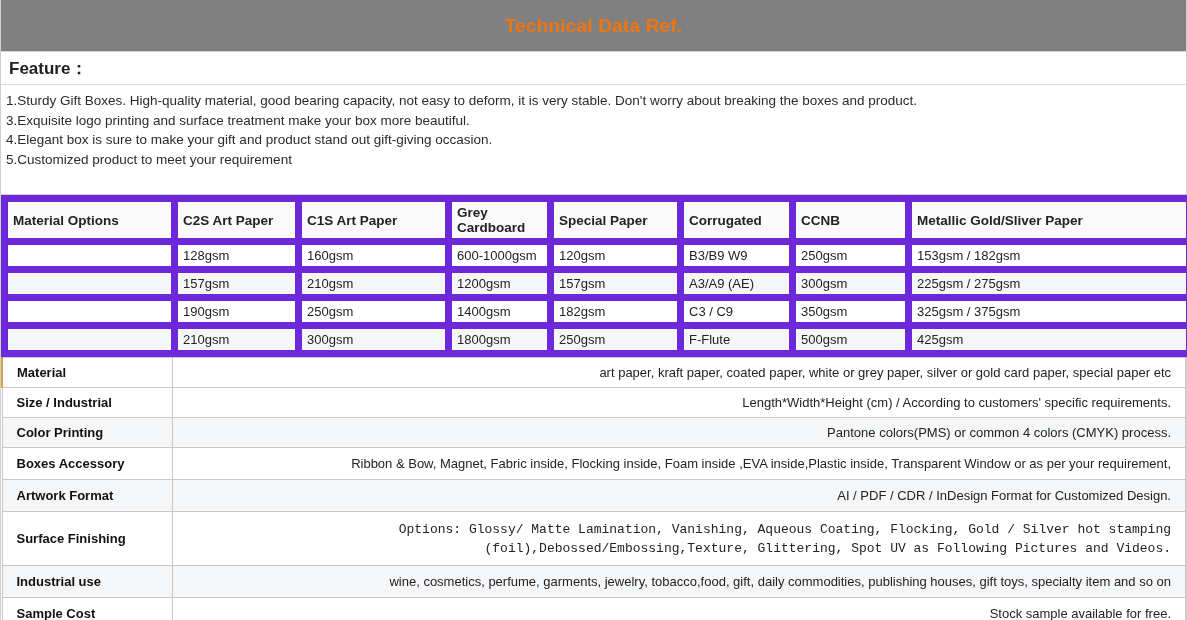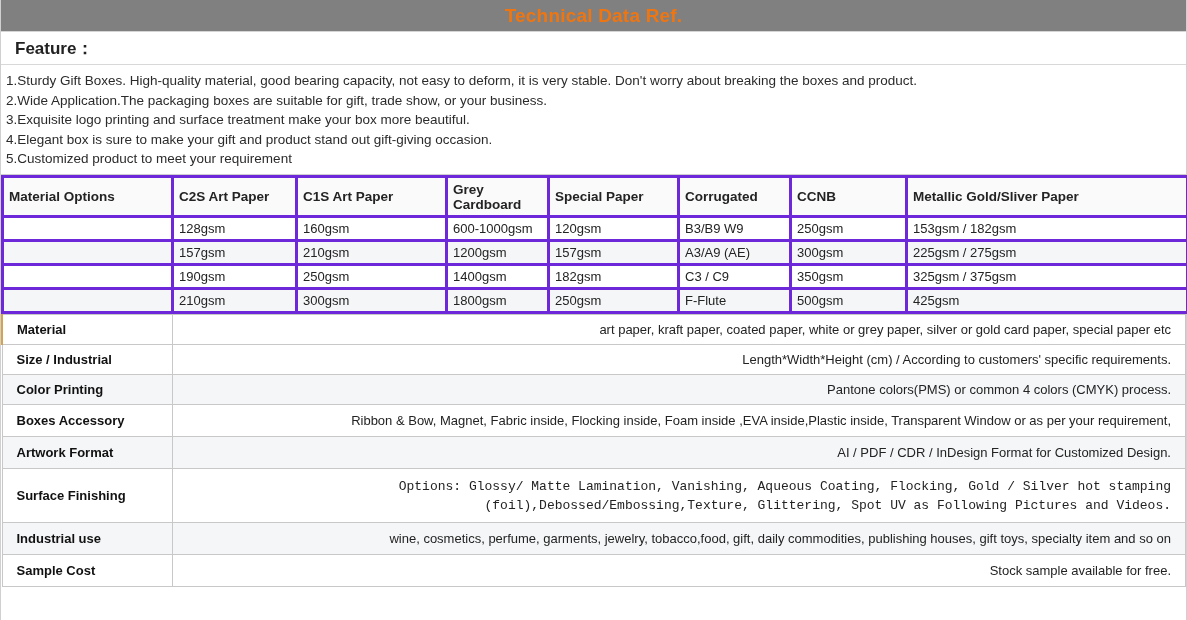--- a/index.html
+++ b/index.html
@@ -19,42 +19,42 @@
     height: 620px;
     position: relative;
     box-sizing: border-box;
     border-left: 1px solid #d0d0d0;
     border-right: 1px solid #d0d0d0;
     background: #ffffff;
   }
 
   
   .title-bar {
-    height: 32px;
+    height: 52px;
     background: #808080;
     display: flex;
     align-items: center;
     justify-content: center;
     box-sizing: border-box;
     border-bottom: 1px solid #d5d5d5;
   }
   .title-bar .title-text {
     color: #ef7511;
     font-size: 19px;
     font-weight: bold;
     letter-spacing: 0.2px;
     line-height: 1;
   }
 
   
   .feature-head {
     height: 33px;
     display: flex;
     align-items: center;
-    padding-left: 14px;
+    padding-left: 8px;
     box-sizing: border-box;
     border-bottom: 1px solid #d8d8d8;
     background: #ffffff;
   }
   .feature-head .feature-title {
     font-size: 17px;
     font-weight: bold;
     color: #222222;
   }
 
@@ -73,21 +73,21 @@
     white-space: nowrap;
   }
 
   
   table.grid {
     width: 100%;
     border-collapse: collapse;
     table-layout: fixed;
   }
   table.grid td, table.grid th {
-    border: 3px solid #6d28d9;
+    border: 7px solid #6d28d9;
     padding: 3px 5px;
     font-size: 13px;
     color: #232323;
     text-align: left;
     vertical-align: middle;
     box-sizing: border-box;
     overflow: hidden;
     white-space: nowrap;
   }
   table.grid th {
@@ -162,21 +162,20 @@
   <div class="title-bar">
     <span class="title-text">Technical Data Ref.</span>
   </div>
 
   <div class="feature-head">
     <span class="feature-title">Feature：</span>
   </div>
 
   <div class="feature-list">
     <div class="feature-line">1.Sturdy Gift Boxes. High-quality material, good bearing capacity, not easy to deform, it is very stable. Don't worry about breaking the boxes and product.</div>
-    <div class="feature-line">2.Wide Application.The packaging boxes are suitable for gift, trade show, or your business.</div>
     <div class="feature-line">3.Exquisite logo printing and surface treatment make your box more beautiful.</div>
     <div class="feature-line">4.Elegant box is sure to make your gift and product stand out gift-giving occasion.</div>
     <div class="feature-line">5.Customized product to meet your requirement</div>
   </div>
 
   <table class="grid spec-table">
     <colgroup>
       <col class="c-opt">
         <col class="c-c2s">
         <col class="c-c1s">

